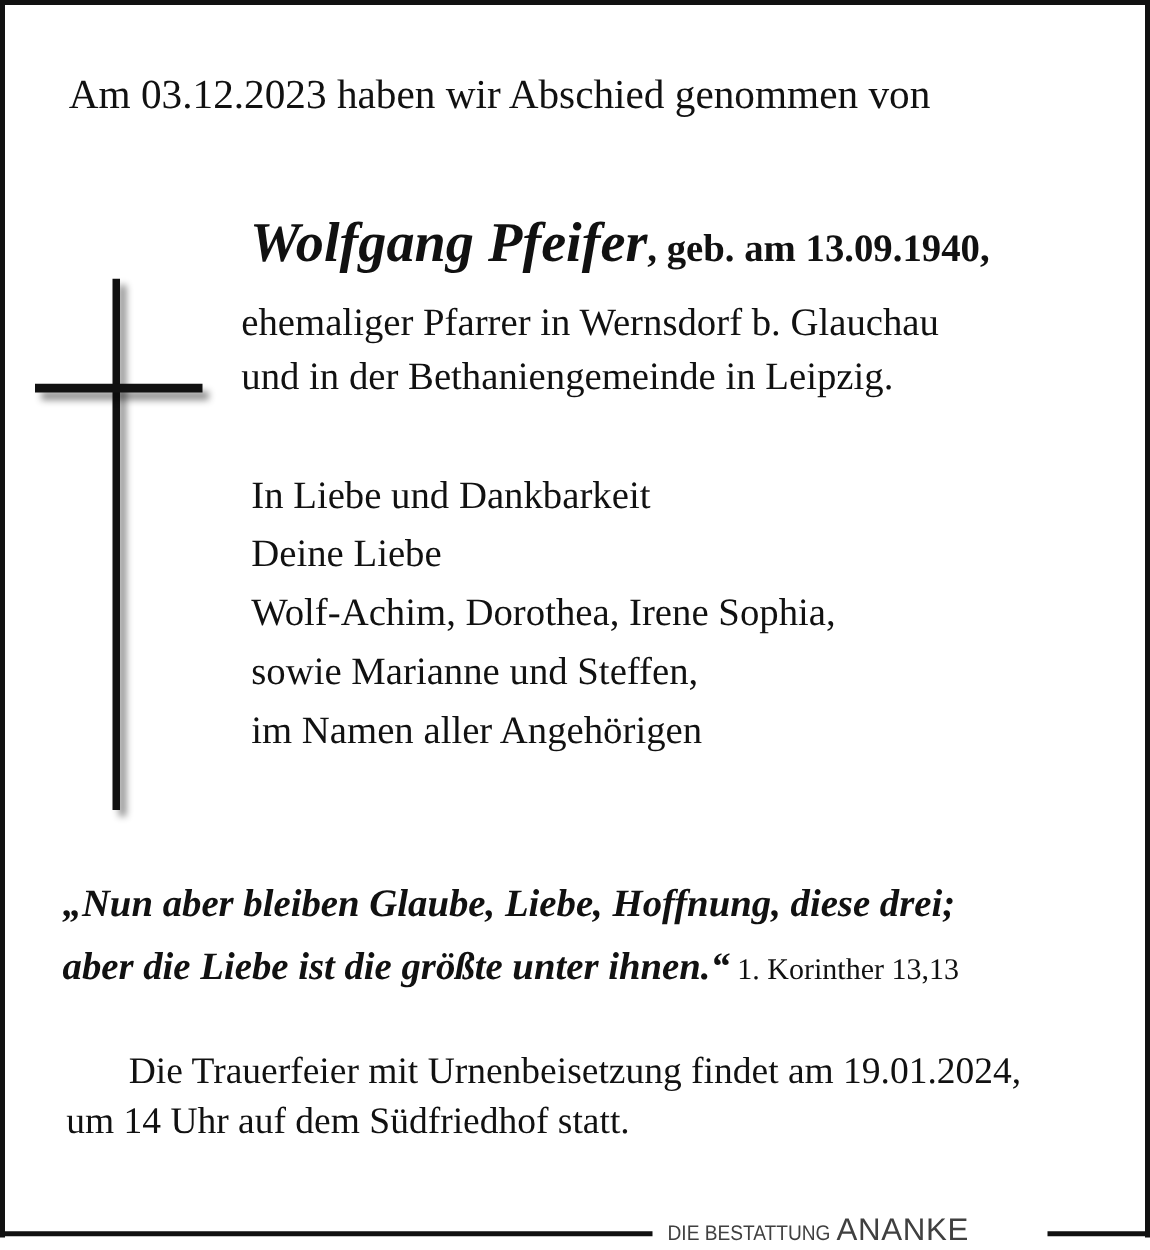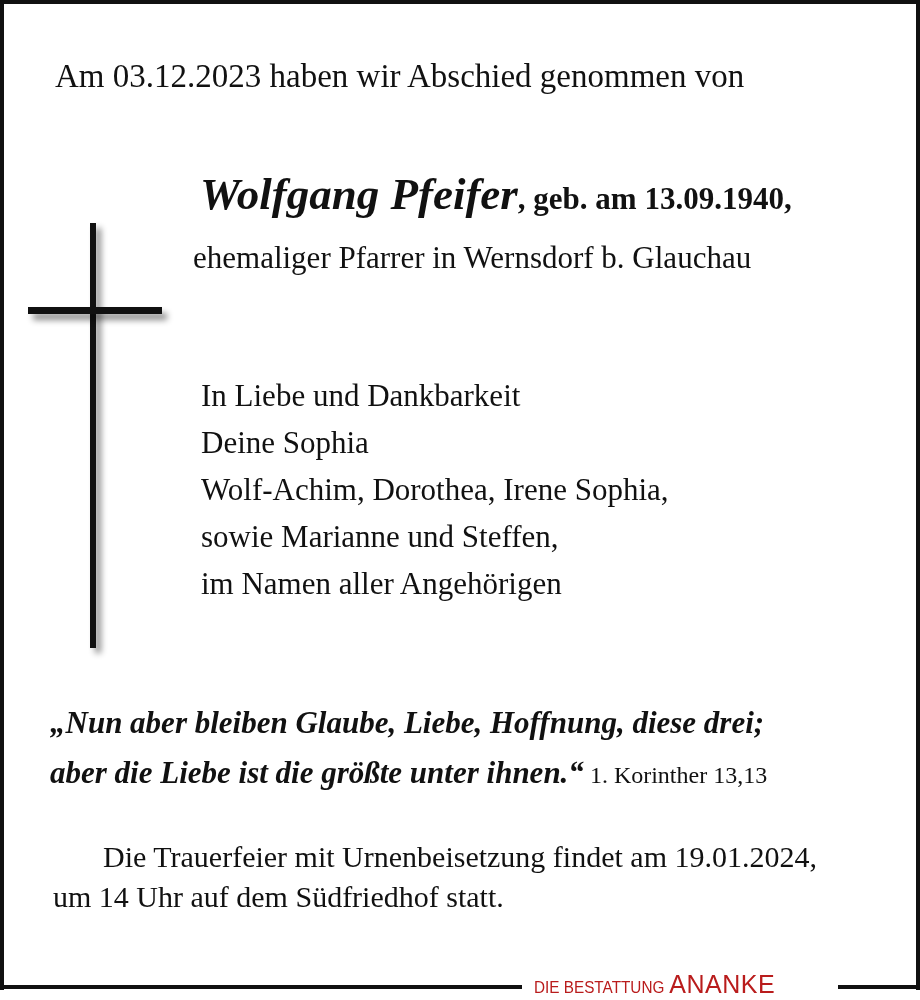--- a/index.html
+++ b/index.html
@@ -3,21 +3,21 @@
 <meta charset="utf-8">
 <style>
   html, body { margin:0; padding:0; background:#ffffff; }
   body { width:920px; height:1000px; position:relative; overflow:hidden; font-family:"Liberation Serif", "DejaVu Serif", serif; color:#111; }
   .frame { position:absolute; left:0; top:0; width:920px; height:721px; }
   .border-top { position:absolute; left:0; top:0; width:920px; height:4px; background:#111; }
   .border-left { position:absolute; left:0; top:0; width:4px; height:990px; background:#111; }
   .border-right { position:absolute; right:0; top:0; width:4px; height:990px; background:#111; }
   .border-bottom-left { position:absolute; left:0; top:985px; width:522px; height:4px; background:#111; }
   .border-bottom-right { position:absolute; left:838px; top:985px; width:82px; height:4px; background:#111; }
-  .logo { position:absolute; left:534px; top:970px; white-space:nowrap; font-family:"Liberation Sans", "DejaVu Sans", sans-serif; color:#b91c1c; }
+  .logo { position:absolute; left:534px; top:970px; white-space:nowrap; font-family:"Liberation Sans", "DejaVu Sans", sans-serif; color:#404040; }
   .logo .small { font-size:17px; letter-spacing:0px; transform:scaleX(0.9); display:inline-block; transform-origin:left; }
   .logo .big { font-size:25px; margin-left:-14px; letter-spacing:0.5px; }
 
   .line { position:absolute; white-space:nowrap; }
   .intro { left:55px; top:58px; font-size:33px; }
   .name-line { left:200px; top:168px; }
   .name { font-size:45px; font-style:italic; font-weight:bold; }
   .birth { font-size:31px; font-weight:bold; }
   .desc1 { left:193px; top:240px; font-size:31px; }
   .desc2 { left:193px; top:283px; font-size:31px; }
@@ -43,29 +43,30 @@
   <div class="border-bottom-left"></div>
   <div class="border-bottom-right"></div>
 
   <div class="line intro">Am 03.12.2023 haben wir Abschied genommen von</div>
 
   <div class="line name-line">
     <span class="name">Wolfgang Pfeifer</span><span class="birth">, geb. am 13.09.1940,</span>
   </div>
 
   <div class="line desc1">ehemaliger Pfarrer in Wernsdorf  b. Glauchau</div>
+  <div class="line desc2">und in der Bethaniengemeinde in Leipzig.</div>
 
   <div class="cross">
     <div class="cross-v"></div>
     <div class="cross-h"></div>
   </div>
 
   <div class="line family">
     <div>In Liebe und Dankbarkeit</div>
-    <div>Deine Sophia</div>
+    <div>Deine Liebe</div>
     <div>Wolf-Achim, Dorothea, Irene Sophia,</div>
     <div>sowie Marianne und Steffen,</div>
     <div>im Namen aller Angehörigen</div>
   </div>
 
   <div class="line quote1">„Nun aber bleiben Glaube, Liebe, Hoffnung, diese drei;</div>
   <div class="line quote2">
     <span class="q">aber die Liebe ist die größte unter ihnen.“</span><span class="ref"> 1. Korinther 13,13</span>
   </div>
 

